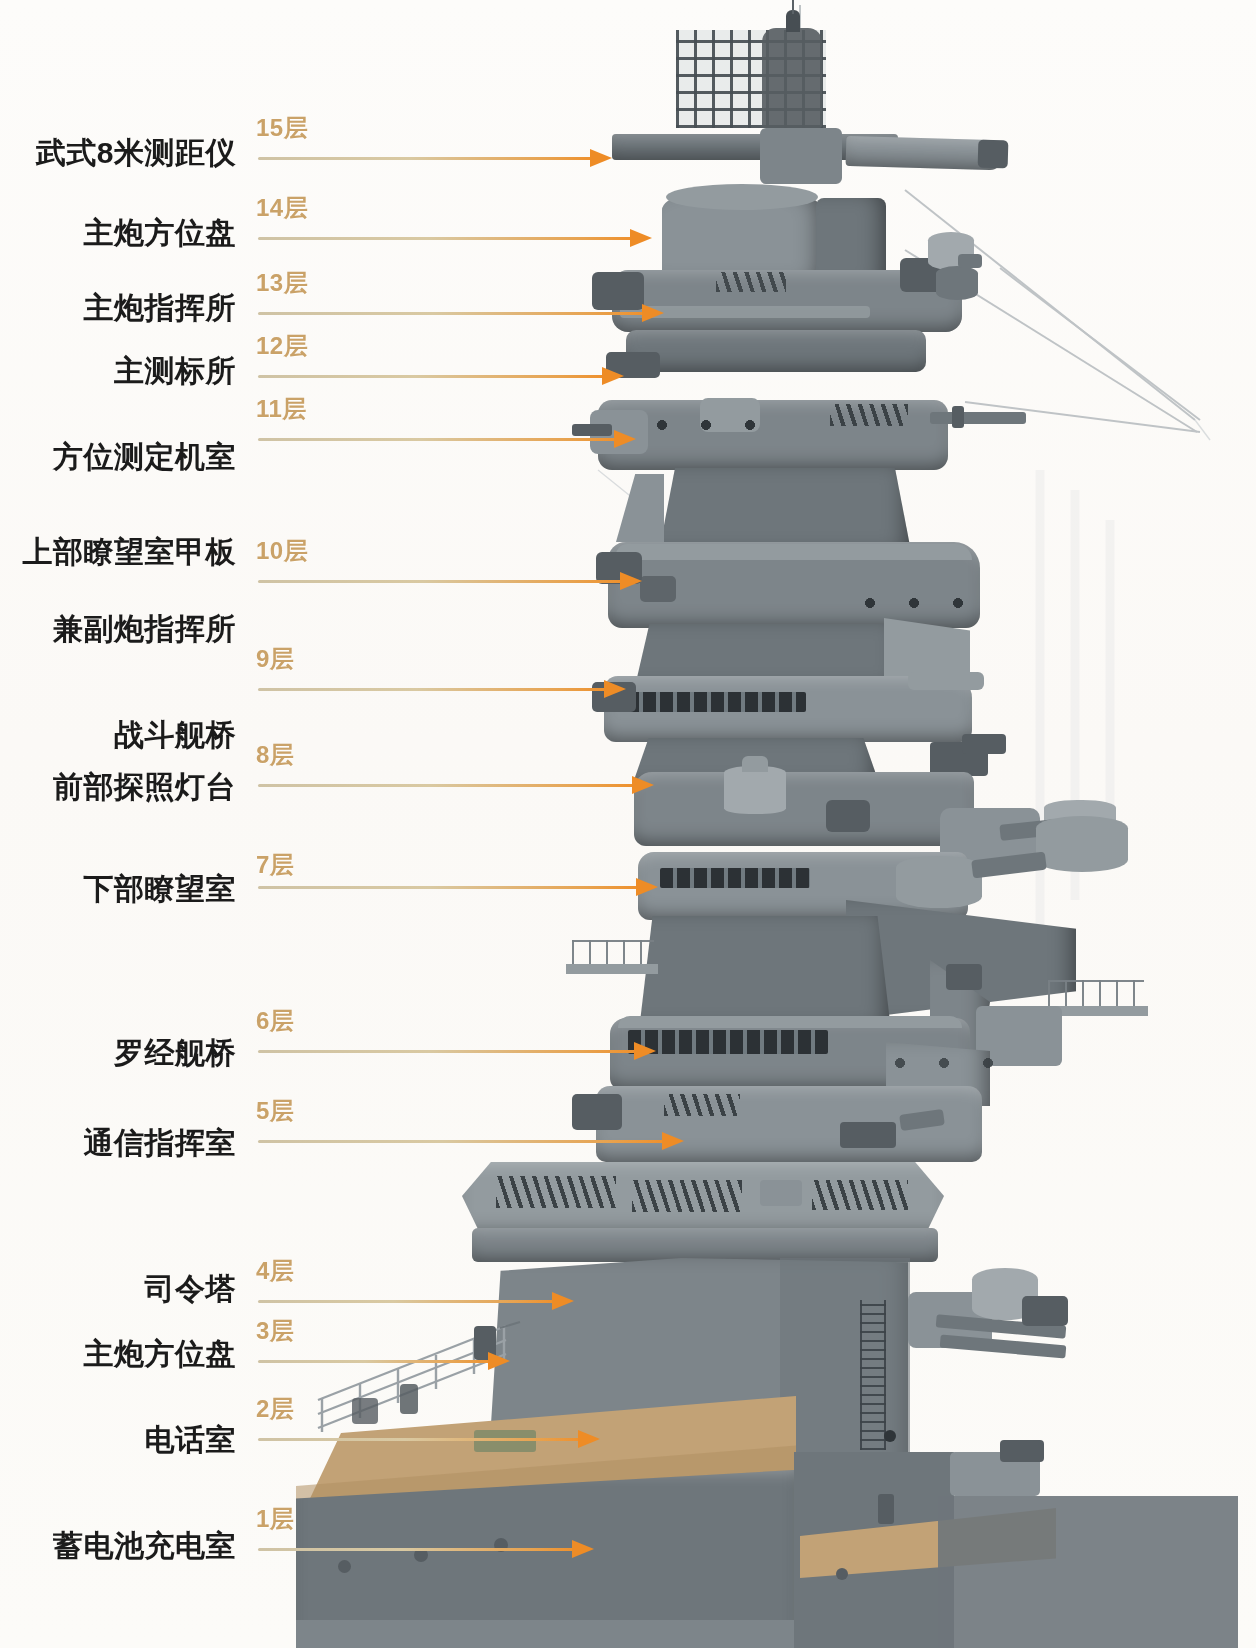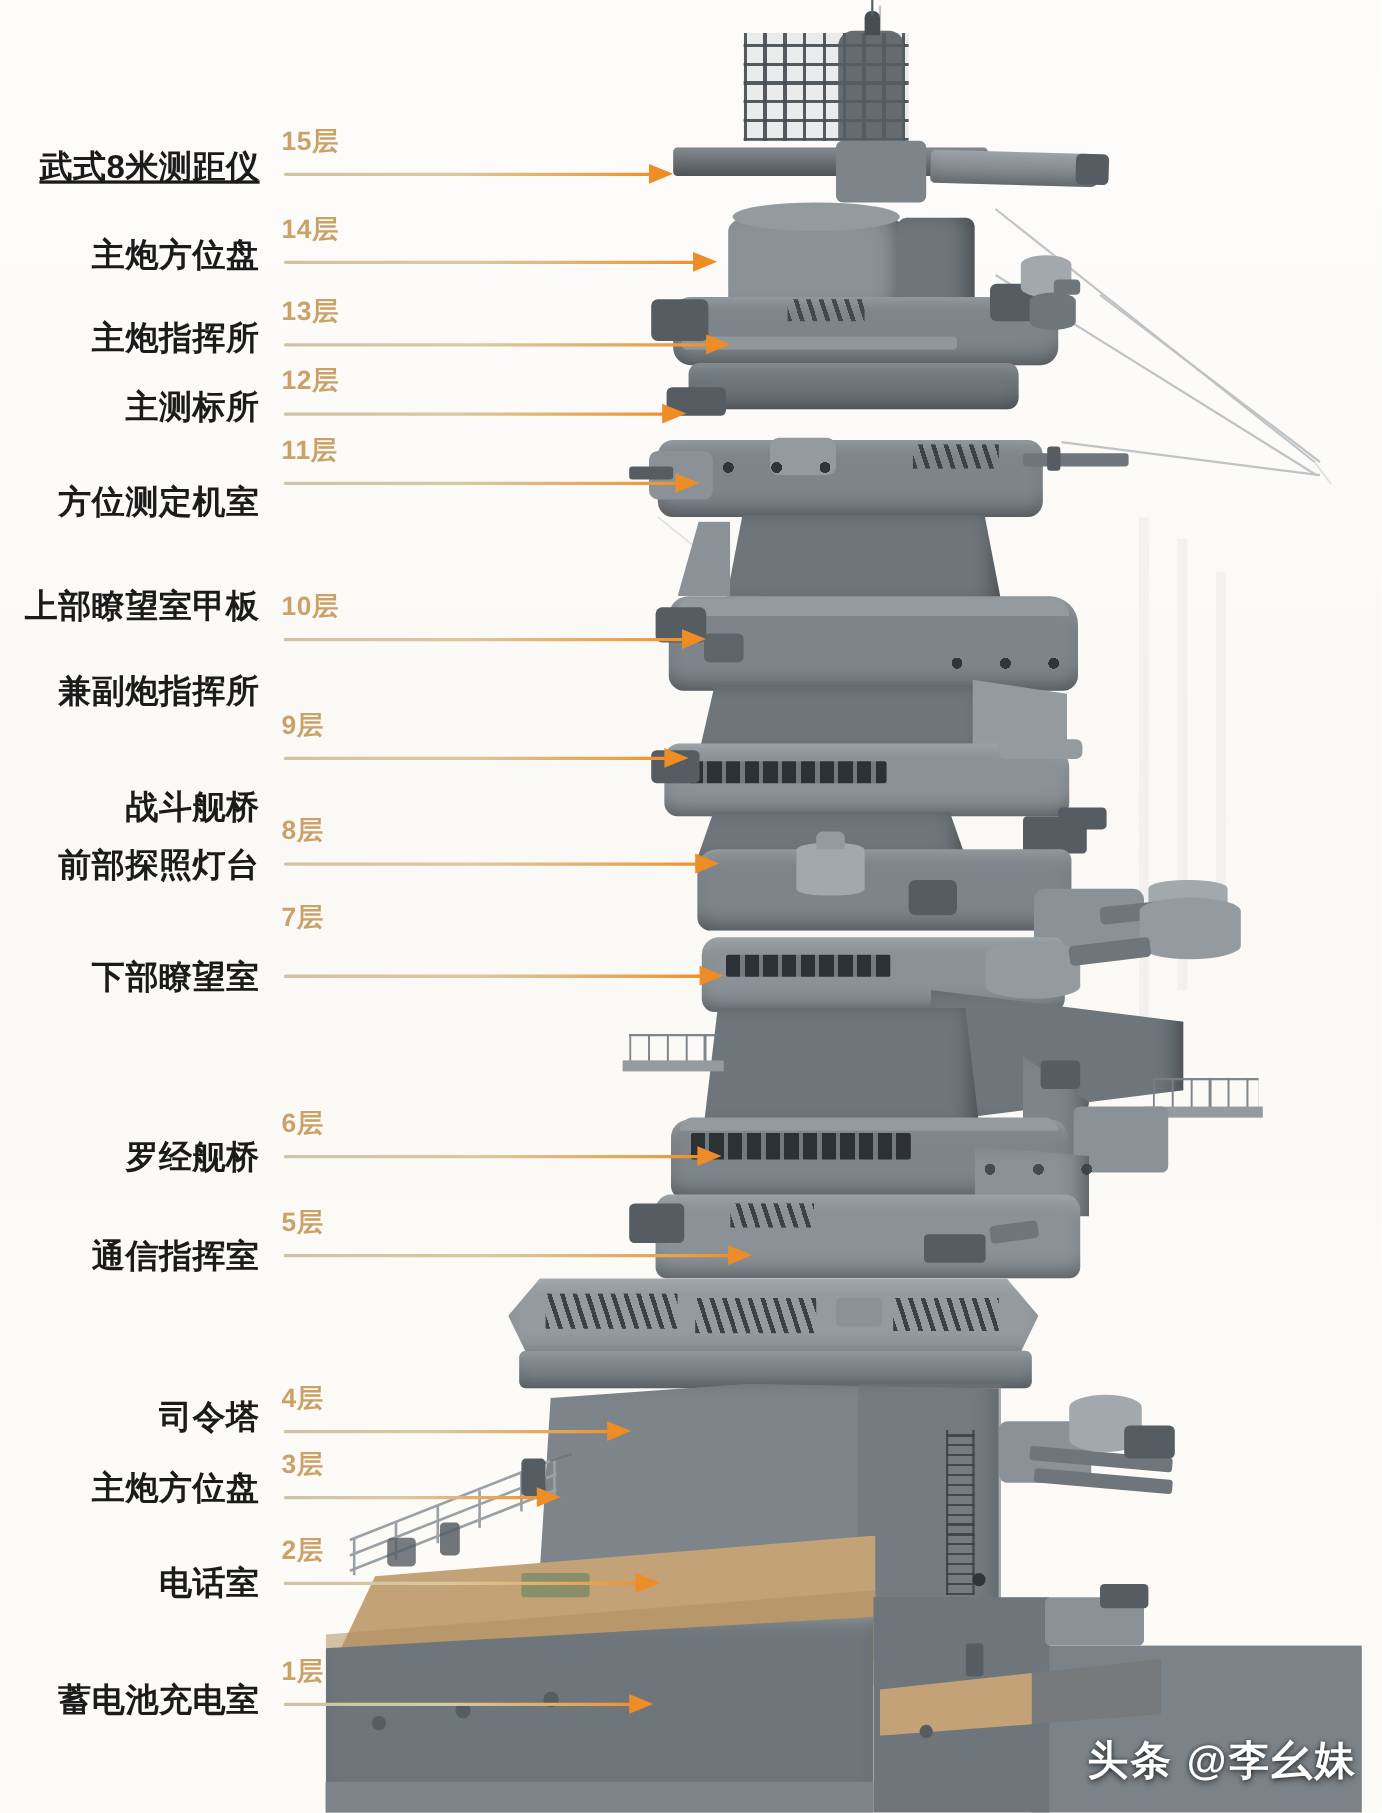--- a/index.html
+++ b/index.html
@@ -326,42 +326,41 @@
   <div class="head" style="left:572px;top:1540px;"></div>
 
   <div class="floor" style="top:112px;">15层</div>
   <div class="floor" style="top:192px;">14层</div>
   <div class="floor" style="top:267px;">13层</div>
   <div class="floor" style="top:330px;">12层</div>
   <div class="floor" style="top:393px;">11层</div>
   <div class="floor" style="top:535px;">10层</div>
   <div class="floor" style="top:643px;">9层</div>
   <div class="floor" style="top:739px;">8层</div>
-  <div class="floor" style="top:818px;">7层</div>
+  <div class="floor" style="top:849px;">7层</div>
   <div class="floor" style="top:1005px;">6层</div>
   <div class="floor" style="top:1095px;">5层</div>
   <div class="floor" style="top:1255px;">4层</div>
   <div class="floor" style="top:1315px;">3层</div>
   <div class="floor" style="top:1393px;">2层</div>
   <div class="floor" style="top:1503px;">1层</div>
 
-  <div class="label" style="top:136px;text-decoration:underline;">武式8米测距仪</div>
+  <div class="label" style="top:136px;">武式8米测距仪</div>
   <div class="label" style="top:216px;">主炮方位盘</div>
   <div class="label" style="top:291px;">主炮指挥所</div>
   <div class="label" style="top:354px;">主测标所</div>
   <div class="label" style="top:440px;">方位测定机室</div>
 
   <div class="label two" style="top:534px;">上部瞭望室甲板</div>
   <div class="label two" style="top:579px;margin-top:32px;">兼副炮指挥所</div>
 
   <div class="label" style="top:674px;margin-top:44px;">战斗舰桥</div>
   <div class="label" style="top:770px;">前部探照灯台</div>
   <div class="label" style="top:872px;">下部瞭望室</div>
   <div class="label" style="top:1036px;">罗经舰桥</div>
   <div class="label" style="top:1126px;">通信指挥室</div>
   <div class="label" style="top:1272px;">司令塔</div>
   <div class="label" style="top:1337px;">主炮方位盘</div>
   <div class="label" style="top:1423px;">电话室</div>
   <div class="label" style="top:1529px;">蓄电池充电室</div>
 
-  <div class="watermark">头条 @李幺妹</div>
 
 </div>
 
 </body></html>

